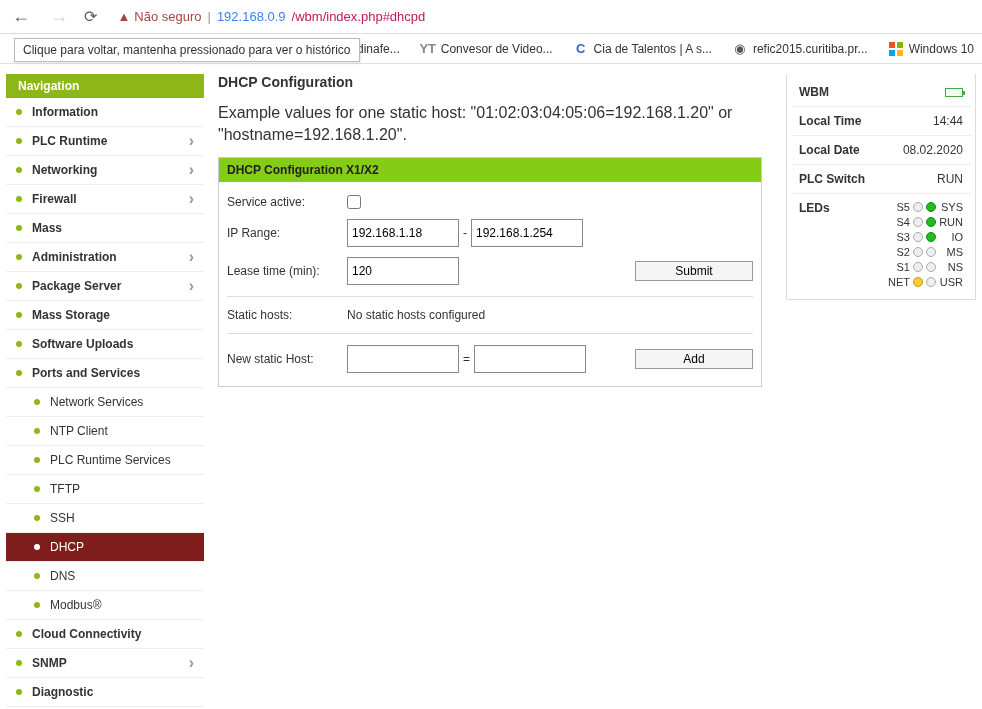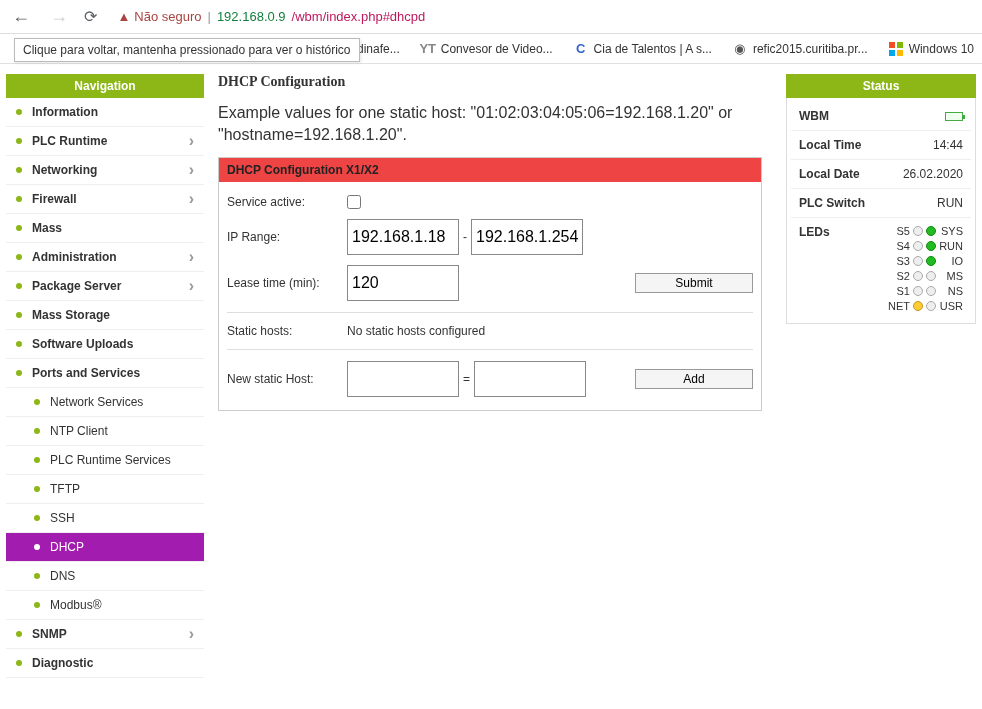--- a/index.html
+++ b/index.html
@@ -7,60 +7,60 @@
 
 
 .browser-bar { display: flex; align-items: center; height: 34px; padding: 0 8px; border-bottom: 1px solid #ddd; gap: 12px; }
 .nav-arrow { color: #5f6368; font-size: 18px; cursor: pointer; padding: 2px 4px; }
 .nav-arrow.disabled { color: #ccc; }
 .reload { color: #5f6368; font-size: 16px; cursor: pointer; }
 .url-box { flex: 1; display: flex; align-items: center; gap: 6px; padding: 4px 8px; font-size: 13px; color: #333; }
 .not-secure { color: #a94442; display: flex; align-items: center; gap: 4px; }
 .warn-tri { color: #a94442; font-size: 13px; }
 .url-sep { color: #999; }
-.url-text { color: #15803d; text-align: right; }
+.url-text { color: #3b82f6; text-align: right; }
 .url-dim { color: #be185d; }
 
 .tooltip { position: absolute; top: 38px; left: 14px; background: #fff; border: 1px solid #bbb; padding: 4px 8px; font-size: 12px; color: #333; box-shadow: 1px 1px 3px rgba(0,0,0,0.1); }
 
 .bookmarks-bar { display: flex; align-items: center; height: 30px; padding: 0 8px; gap: 20px; font-size: 12px; color: #333; border-bottom: 1px solid #e0e0e0; overflow: hidden; }
 .bm-item { display: flex; align-items: center; gap: 5px; cursor: pointer; white-space: nowrap; }
 .bm-icon { width: 16px; height: 16px; display: inline-flex; align-items: center; justify-content: center; font-size: 13px; }
 
 
 .page { display: flex; padding: 10px 6px; gap: 14px; align-items: flex-start; }
 .sidebar { width: 198px; flex-shrink: 0; }
 .content { flex: 1; padding-right: 10px; }
 .status { width: 190px; flex-shrink: 0; }
 
 
-.nav-header { background: #8cb717; color: #fff; text-align: center; font-weight: bold; padding: 5px 0; font-size: 12px; }
+.nav-header { background: #8cb717; color: #fff; text-align: left; font-weight: bold; padding: 5px 12px; font-size: 12px; }
 .nav-list { border-top: none; }
 .nav-item { display: flex; align-items: center; padding: 7px 10px; border-bottom: 1px solid #eee; cursor: pointer; font-size: 12px; }
 .nav-item.bold { font-weight: bold; }
 .nav-item.sub { padding-left: 28px; font-weight: normal; }
-.nav-item.active { background: #a21caf; color: #fff; }
+.nav-item.active { background: #7f1d1d; color: #fff; }
 .nav-dot { width: 6px; height: 6px; border-radius: 50%; background: #8cb717; margin-right: 10px; flex-shrink: 0; }
 .nav-item.sub .nav-dot { background: #8cb717; }
 .nav-item.active .nav-dot { background: #fff; }
 .nav-chevron { margin-left: auto; color: #999; font-size: 16px; line-height: 10px; }
 
 
-.page-title { font-size: 14px; font-weight: bold; margin-bottom: 12px; font-family: Liberation Serif, serif; }
+.page-title { font-size: 14px; font-weight: bold; margin-bottom: 12px; }
 .page-note { font-size: 12px; margin-bottom: 14px; }
 .page-example { font-size: 16px; margin-bottom: 10px; line-height: 1.4; }
 
 .panel { border: 1px solid #ccc; margin-bottom: 10px; }
-.panel-header { background: #ef4444; color: #222; font-weight: bold; padding: 5px 8px; font-size: 12px; }
+.panel-header { background: #84cc16; color: #222; font-weight: bold; padding: 5px 8px; font-size: 12px; }
 .panel-body { padding: 8px; }
 .form-row { display: flex; align-items: center; padding: 5px 0; font-size: 12px; }
 .form-label { width: 120px; flex-shrink: 0; }
 .form-ctrl { flex: 1; display: flex; align-items: center; gap: 2px; }
 .form-row .btn-col { margin-left: auto; width: 120px; text-align: right; }
-input[type="text"] { border: 1px solid #888; padding: 2px 4px; font-size: 16px; height: 36px; font-family: inherit; }
+input[type="text"] { border: 1px solid #888; padding: 2px 4px; font-size: 12px; height: 28px; font-family: inherit; }
 input[type="checkbox"] { width: 14px; height: 14px; }
 .range-dash { padding: 0 2px; }
 button.submit { width: 118px; height: 20px; font-size: 12px; background: #f5f5f5; border: 1px solid #999; cursor: pointer; font-family: inherit; }
 .panel-divider { border-top: 1px solid #ddd; margin: 6px 0; }
 
 
 .status-header { background: #8cb717; color: #fff; text-align: center; font-weight: bold; padding: 5px 0; font-size: 12px; }
 .status-body { border: 1px solid #ddd; border-top: none; padding: 4px; }
 .status-row { display: flex; align-items: center; justify-content: space-between; padding: 7px 8px; border-bottom: 1px solid #eee; font-size: 12px; }
 .status-row b { font-weight: bold; }
@@ -205,20 +205,24 @@
           <span>DNS</span>
         </div>
         <div class="nav-item sub">
           <span class="nav-dot"></span>
           <span>Modbus®</span>
         </div>
       </div>
     <div class="nav-list" id="nav-tail">
         <div class="nav-item bold">
           <span class="nav-dot"></span>
+          <span>Cloud Connectivity</span>
+        </div>
+        <div class="nav-item bold">
+          <span class="nav-dot"></span>
           <span>SNMP</span>
           <span class="nav-chevron">›</span>
         </div>
         <div class="nav-item bold">
           <span class="nav-dot"></span>
           <span>Diagnostic</span>
         </div>
       </div>
   </div>
 
@@ -265,33 +269,32 @@
             <span class="range-dash">=</span>
             <input type="text" style="width: 112px;">
           </div>
           <div class="btn-col"><button class="submit">Add</button></div>
         </div>
       </div>
     </div>
   </div>
 
   <div class="status">
-    <div class="status-header">Status</div>
     <div class="status-body">
       <div class="status-row">
         <b>WBM</b>
         <span class="battery"></span>
       </div>
       <div class="status-row">
         <b>Local Time</b>
         <span>14:44</span>
       </div>
       <div class="status-row">
         <b>Local Date</b>
-        <span>26.02.2020</span>
+        <span>08.02.2020</span>
       </div>
       <div class="status-row">
         <b>PLC Switch</b>
         <span>RUN</span>
       </div>
       <div class="status-row" style="border-bottom:none;align-items:flex-start">
         <b>LEDs</b>
         <div class="led-col" id="led-col" style="padding:0">
             <div class="led-row">
               <span class="lbl">S5</span>

